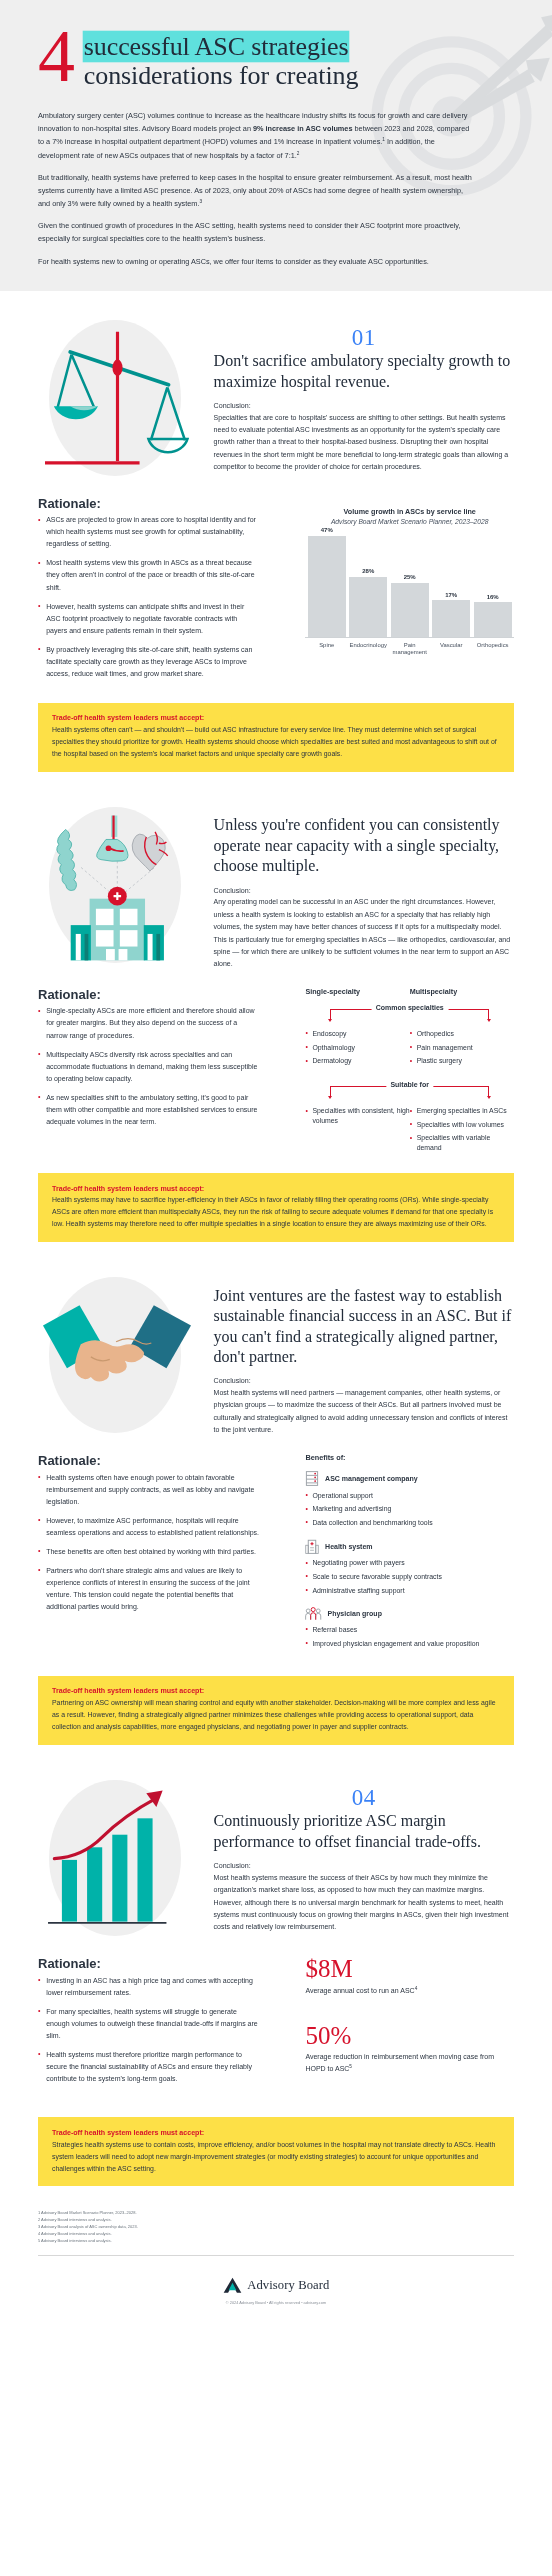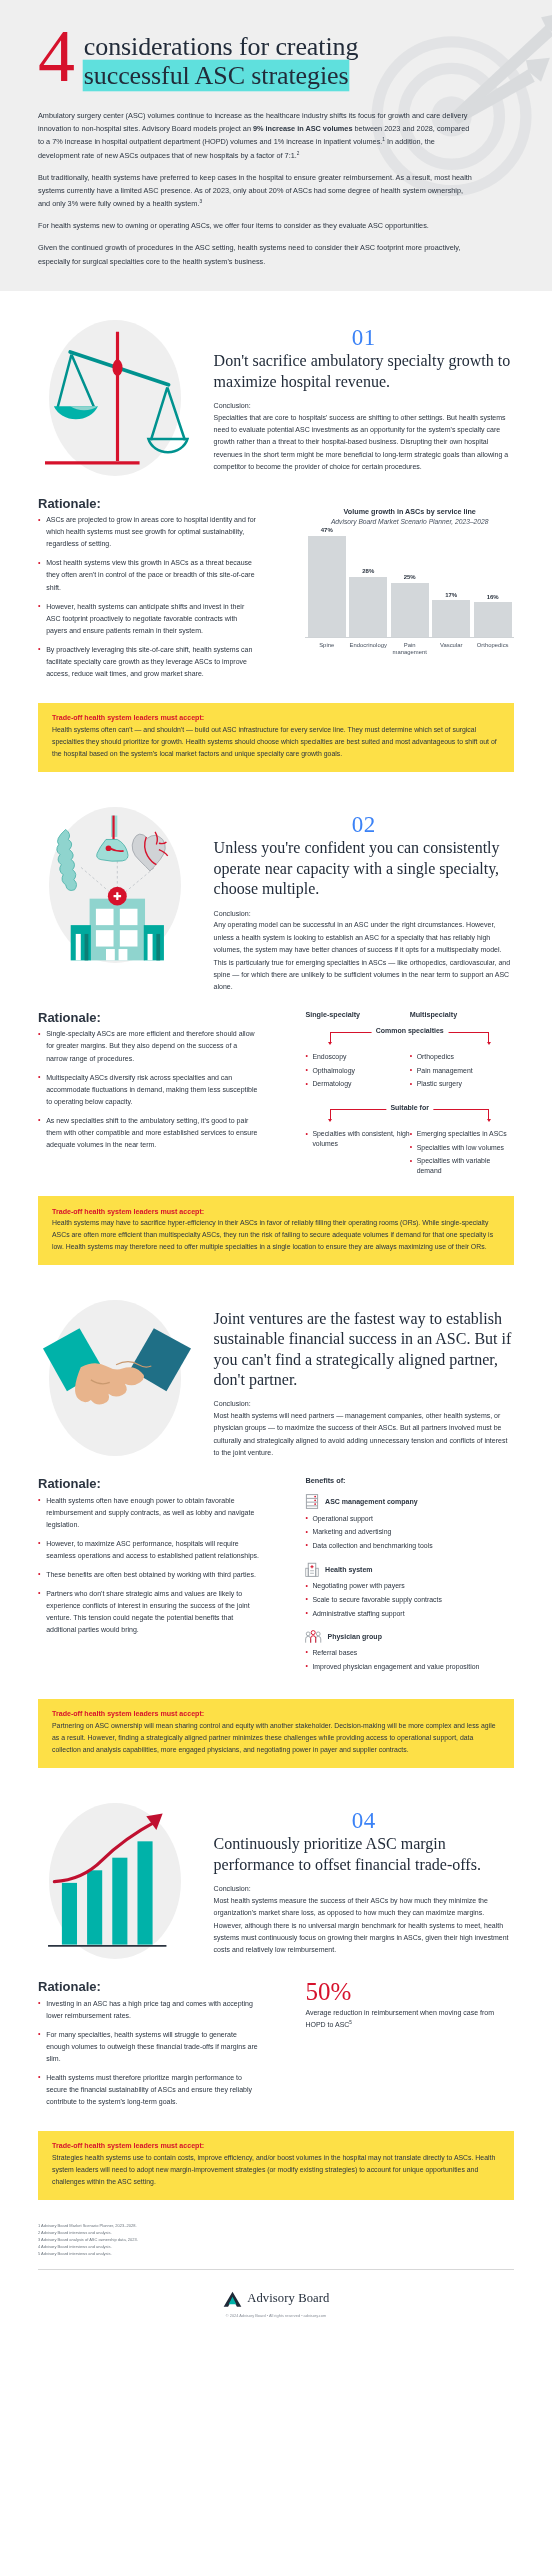--- a/index.html
+++ b/index.html
@@ -176,29 +176,29 @@
         <path d="M150 170 L300 30 L312 46 L162 182 Z"></path>
         <path d="M292 18 L330 10 L322 50 L300 34 Z"></path>
         <path d="M150 176 L272 100 L282 120 L160 188 Z"></path>
         <path d="M268 86 L306 82 L292 120 L272 104 Z"></path>
       </g>
     </svg>
     <div class="hero-inner">
       <div class="title-row">
         <div class="big-four">4</div>
         <div class="title-lines">
+          <div><span class="title-line hl">successful ASC strategies</span></div>
           <div><span class="title-line">considerations for creating</span></div>
-          <div><span class="title-line hl">successful ASC strategies</span></div>
         </div>
       </div>
       <div class="hero-body">
         <p><span>Ambulatory surgery center (ASC) volumes continue to increase as the healthcare industry shifts its focus for growth and care delivery innovation to non-hospital sites. Advisory Board models project an </span><b>9% increase in ASC volumes</b><span> between 2023 and 2028, compared to a 7% increase in hospital outpatient department (HOPD) volumes and 1% increase in inpatient volumes.</span><sup>1</sup><span> In addition, the development rate of new ASCs outpaces that of new hospitals by a factor of 7:1.</span><sup>2</sup></p>
         <p><span>But traditionally, health systems have preferred to keep cases in the hospital to ensure greater reimbursement. As a result, most health systems currently have a limited ASC presence. As of 2023, only about 20% of ASCs had some degree of health system ownership, and only 3% were fully owned by a health system.</span><sup>3</sup></p>
+        <p>Given the continued growth of procedures in the ASC setting, health systems need to consider their ASC footprint more proactively, especially for surgical specialties core to the health system's business.</p>
         <p>For health systems new to owning or operating ASCs, we offer four items to consider as they evaluate ASC opportunities.</p>
-        <p>Given the continued growth of procedures in the ASC setting, health systems need to consider their ASC footprint more proactively, especially for surgical specialties core to the health system's business.</p>
       </div>
     </div>
   </div>
 
   <div class="section">
     <div class="sec-top">
       <div class="sec-art">
         <div class="blob"></div>
         <svg width="145" height="158" viewBox="0 0 230 250" style="position:relative">
           <line x1="115" y1="20" x2="115" y2="225" stroke="#d6122c" stroke-width="5"></line>
@@ -311,21 +311,20 @@
           <rect x="122" y="166" width="28" height="26" fill="#fff"></rect>
           <rect x="84" y="200" width="28" height="26" fill="#fff"></rect>
           <rect x="122" y="200" width="28" height="26" fill="#fff"></rect>
           <rect x="100" y="230" width="14" height="18" fill="#fff"></rect>
           <rect x="120" y="230" width="14" height="18" fill="#fff"></rect>
           <circle cx="118" cy="146" r="15" fill="#d6122c"></circle>
           <path d="M112 146 h12 M118 140 v12" stroke="#fff" stroke-width="3.4"></path>
         </svg>
       </div>
       <div class="sec-head">
-        <div class="sec-num">02</div>
         <div class="sec-title">Unless you're confident you can consistently operate near capacity with a single specialty, choose multiple.</div>
         <div class="lbl">Conclusion:</div>
         <div class="sec-concl">Any operating model can be successful in an ASC under the right circumstances. However, unless a health system is looking to establish an ASC for a specialty that has reliably high volumes, the system may have better chances of success if it opts for a multispecialty model. This is particularly true for emerging specialties in ASCs — like orthopedics, cardiovascular, and spine — for which there are unlikely to be sufficient volumes in the near term to support an ASC alone.</div>
       </div>
     </div>
 
     <div class="cols">
       <div class="col-l">
         <div class="rat-title">Rationale:</div>
         <ul class="bullets">
@@ -511,20 +510,24 @@
       <div class="col-l">
         <div class="rat-title">Rationale:</div>
         <ul class="bullets">
           <li>Investing in an ASC has a high price tag and comes with accepting lower reimbursement rates.</li>
           <li>For many specialties, health systems will struggle to generate enough volumes to outweigh these financial trade-offs if margins are slim.</li>
           <li>Health systems must therefore prioritize margin performance to secure the financial sustainability of ASCs and ensure they reliably contribute to the system's long-term goals.</li>
         </ul>
       </div>
       <div class="col-r">
         <div class="stat">
+          <div class="stat-num">$8M</div>
+          <div class="stat-cap"><span>Average annual cost to run an ASC</span><sup>4</sup></div>
+        </div>
+        <div class="stat">
           <div class="stat-num">50%</div>
           <div class="stat-cap"><span>Average reduction in reimbursement when moving case from HOPD to ASC</span><sup>5</sup></div>
         </div>
       </div>
     </div>
 
     <div class="tradeoff">
       <h4>Trade-off health system leaders must accept:</h4>
       <p>Strategies health systems use to contain costs, improve efficiency, and/or boost volumes in the hospital may not translate directly to ASCs. Health system leaders will need to adopt new margin-improvement strategies (or modify existing strategies) to account for unique opportunities and challenges within the ASC setting.</p>
     </div>

